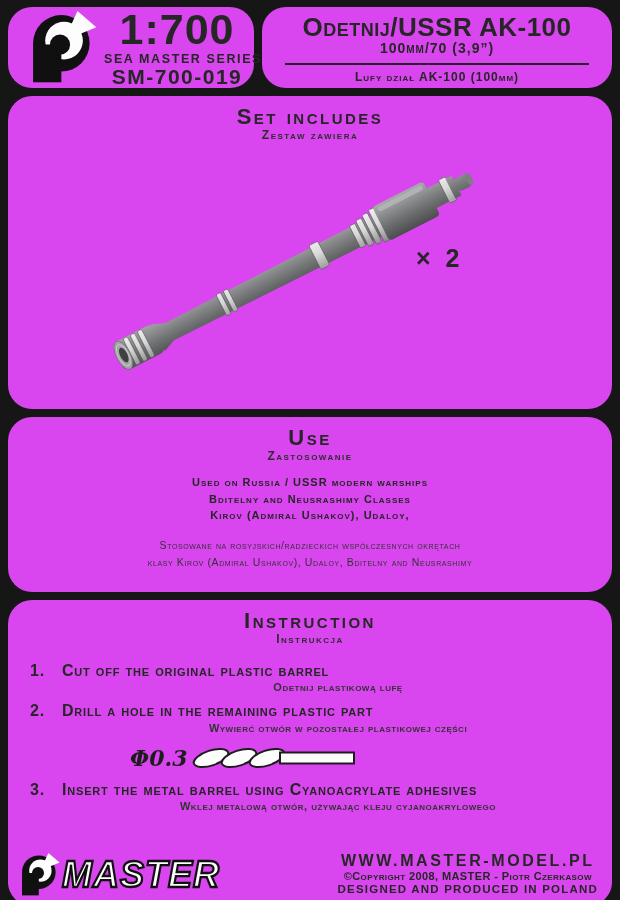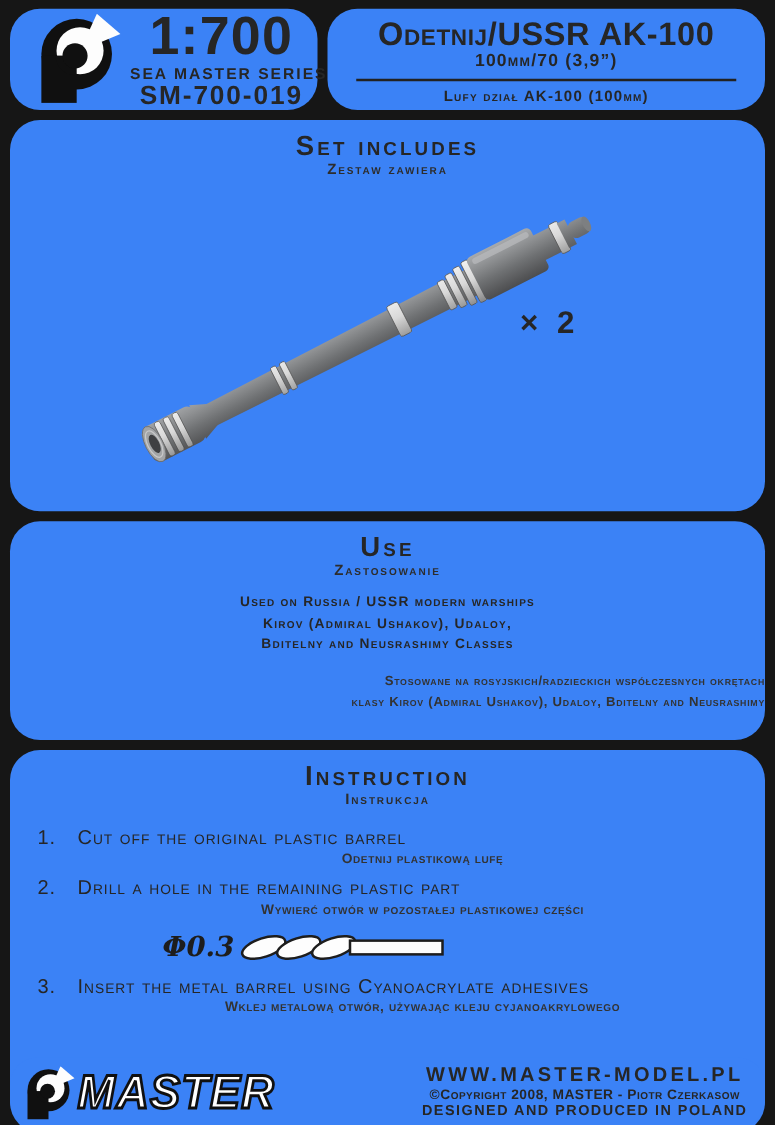--- a/index.html
+++ b/index.html
@@ -1,20 +1,20 @@
 <!DOCTYPE html>
 <html><head>
 <meta charset="utf-8">
 <style>
   html,body{margin:0;padding:0;background:#161616;}
   #page{
     position:relative;width:620px;height:900px;background:#161616;
     font-family:"Liberation Sans",sans-serif;color:#262626;overflow:hidden;
   }
-  .panel{position:absolute;background:#3b82f6;border-radius:24px;}
+  .panel{position:absolute;background:#d946ef;border-radius:24px;}
   .sc{font-variant:small-caps;}
 
   
   #hdr-left{left:8px;top:7px;width:246px;height:81px;}
   #hdr-left .logo{position:absolute;left:8px;top:4px;width:88px;height:74px;}
   #hdr-left .txt{position:absolute;left:96px;top:1px;width:146px;text-align:center;}
   .scale-line{font-size:43px;font-weight:bold;letter-spacing:1px;line-height:1.02;}
   .series-line{font-size:12.5px;font-weight:bold;letter-spacing:1.6px;line-height:1.15;white-space:nowrap;}
   .sku-line{font-size:21px;font-weight:bold;letter-spacing:1.5px;line-height:1.05;white-space:nowrap;}
 
@@ -30,26 +30,26 @@
   .sec-sub{font-size:12px;font-weight:bold;letter-spacing:1.5px;text-align:center;color:#2d2d2d;}
 
   
   #sec-set{left:8px;top:96px;width:604px;height:313px;}
   #barrel-art{position:absolute;left:0;top:0;width:604px;height:313px;}
   #qty{position:absolute;left:408px;top:148px;font-size:25px;font-weight:bold;letter-spacing:4px;}
 
   
   #sec-use{left:8px;top:417px;width:604px;height:175px;}
   .use-en{margin-top:11px;font-size:11px;font-weight:bold;letter-spacing:1px;line-height:1.5;text-align:center;}
-  .use-pl{margin-top:13px;font-size:10.5px;font-weight:bold;letter-spacing:.6px;line-height:1.65;text-align:right;color:#333;}
+  .use-pl{margin-top:13px;font-size:10.5px;font-weight:normal;letter-spacing:.6px;line-height:1.65;text-align:center;color:#333;}
 
   
   #sec-ins{left:8px;top:600px;width:604px;height:306px;}
   .steps{margin:16px 0 0 22px;}
-  .step-en{font-size:16px;font-weight:normal;letter-spacing:.8px;line-height:1.15;white-space:nowrap;}
+  .step-en{font-size:16px;font-weight:bold;letter-spacing:.8px;line-height:1.15;white-space:nowrap;}
   .step-num{display:inline-block;width:32px;}
   .step-pl{margin:1px 0 9px 34px;font-size:11px;font-weight:bold;letter-spacing:.5px;color:#333;text-align:center;}
   .drill-row{margin:2px 0 8px 100px;display:flex;align-items:center;height:30px;}
   .drill-label{font-family:"DejaVu Serif",serif;font-style:italic;font-size:22px;font-weight:bold;color:#1d1d1d;}
   .drill-svg{width:170px;height:30px;margin-left:2px;}
 
   
   #footer{left:8px;top:846px;width:604px;height:56px;border-radius:22px;display:flex;align-items:center;}
   #footer .logo{width:44px;height:44px;margin:2px 2px 0 8px;flex:0 0 auto;}
   .wordmark{font-size:36px;font-weight:bold;font-style:italic;letter-spacing:1px;color:#fff;
@@ -144,22 +144,22 @@
     </svg>
 
     <div id="qty">× 2</div>
   </div>
 
   <div class="panel" id="sec-use">
     <div class="sec-title sc">Use</div>
     <div class="sec-sub sc">Zastosowanie</div>
     <div class="use-en sc">
       <div>Used on Russia / USSR modern warships</div>
+      <div>Bditelny and Neusrashimy Classes</div>
       <div>Kirov (Admiral Ushakov), Udaloy,</div>
-      <div>Bditelny and Neusrashimy Classes</div>
     </div>
     <div class="use-pl sc">
       <div>Stosowane na rosyjskich/radzieckich współczesnych okrętach</div>
       <div>klasy Kirov (Admiral Ushakov), Udaloy, Bditelny and Neusrashimy</div>
     </div>
   </div>
 
   <div class="panel" id="sec-ins">
     <div class="sec-title sc">Instruction</div>
     <div class="sec-sub sc">Instrukcja</div>

